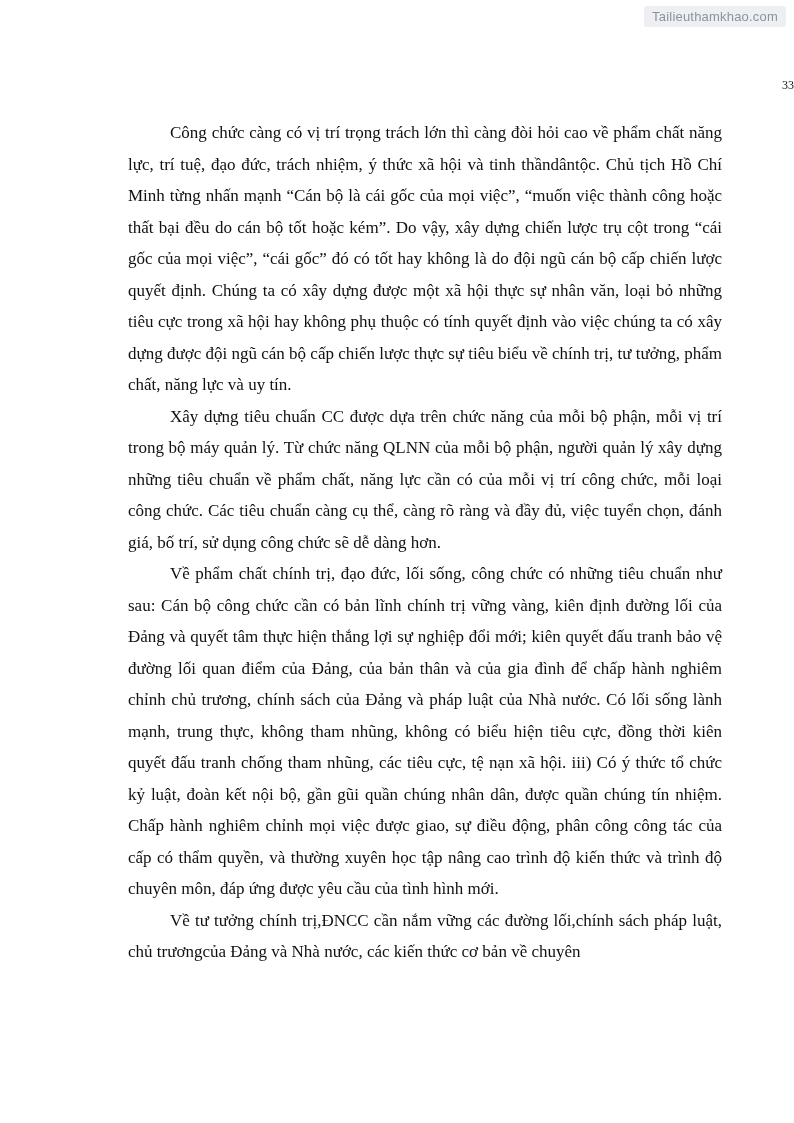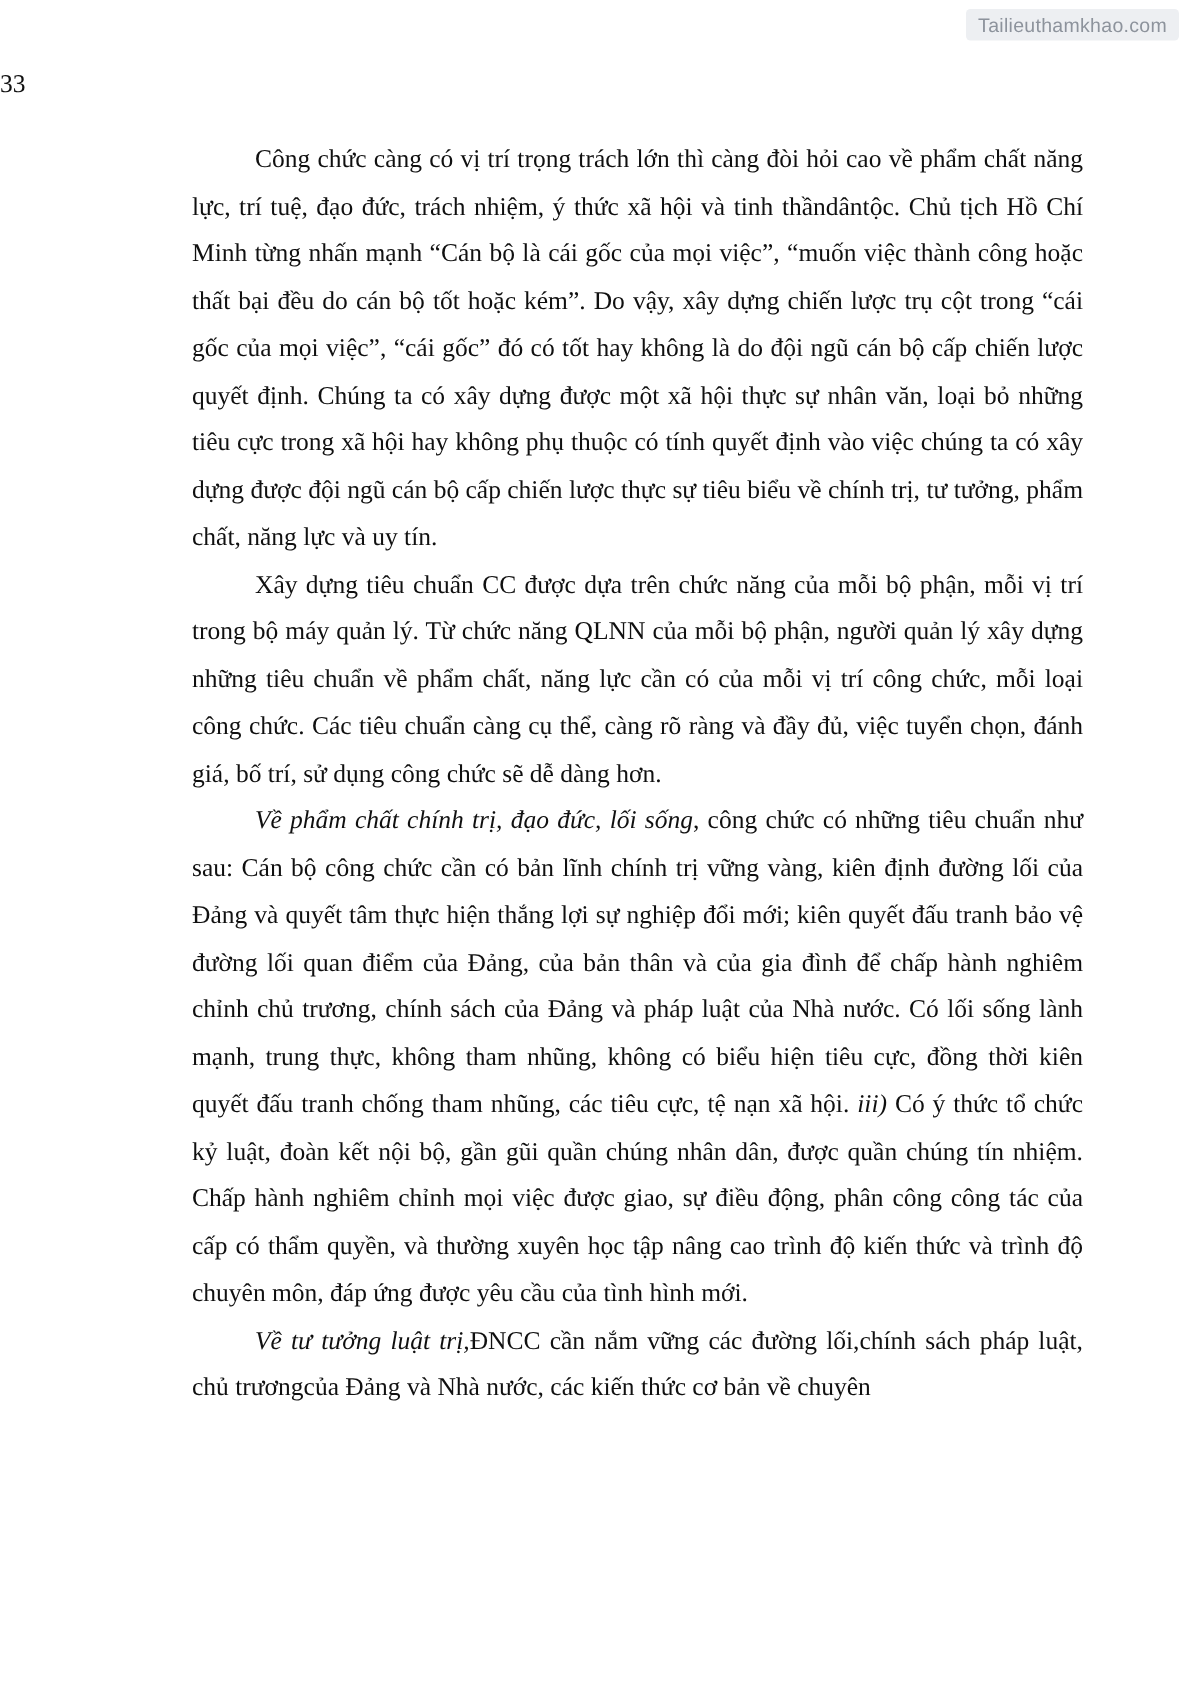--- a/index.html
+++ b/index.html
@@ -23,51 +23,51 @@
     font-family: "Liberation Sans", "DejaVu Sans", sans-serif;
     font-size: 13px;
     color: #8d939c;
     background: #edeff2;
     padding: 3px 8px;
     border-radius: 3px;
     letter-spacing: 0.2px;
   }
   .page-number {
     padding-top: 46px;
-    text-align: left;
-    font-size: 17px;
+    text-align: right;
+    font-size: 12px;
+    margin-top: 32px;
   }
   .content {
     margin: 24px 72px 16px 128px;
     text-align: justify;
     font-size: 17px;
     line-height: 31.5px;
   }
   .content p {
     margin: 0;
     padding: 0;
     text-indent: 42px;
   }
   .italic {
-    font-style: italic;
   }
 </style>
 </head>
 <body>
 
 <div class="page">
 
   <div class="watermark">Tailieuthamkhao.com</div>
 
   <div class="page-number">33</div>
 
   <div class="content">
 
     <p><span>Công chức càng có vị trí trọng trách lớn thì càng đòi hỏi cao về phẩm chất năng lực, trí tuệ, đạo đức, trách nhiệm, ý thức xã hội và tinh thầndântộc. Chủ tịch Hồ Chí Minh từng nhấn mạnh “Cán bộ là cái gốc của mọi việc”, “muốn việc thành công hoặc thất bại đều do cán bộ tốt hoặc kém”. Do vậy, xây dựng chiến lược trụ cột trong “cái gốc của mọi việc”, “cái gốc” đó có tốt hay không là do đội ngũ cán bộ cấp chiến lược quyết định. Chúng ta có xây dựng được một xã hội thực sự nhân văn, loại bỏ những tiêu cực trong xã hội hay không phụ thuộc có tính quyết định vào việc chúng ta có xây dựng được đội ngũ cán bộ cấp chiến lược thực sự tiêu biểu về chính trị, tư tưởng, phẩm chất, năng lực và uy tín.</span></p>
 
     <p><span>Xây dựng tiêu chuẩn CC được dựa trên chức năng của mỗi bộ phận, mỗi vị trí trong bộ máy quản lý. Từ chức năng QLNN của mỗi bộ phận, người quản lý xây dựng những tiêu chuẩn về phẩm chất, năng lực cần có của mỗi vị trí công chức, mỗi loại công chức. Các tiêu chuẩn càng cụ thể, càng rõ ràng và đầy đủ, việc tuyển chọn, đánh giá, bố trí, sử dụng công chức sẽ dễ dàng hơn.</span></p>
 
     <p><span class="italic">Về phẩm chất chính trị, đạo đức, lối sống</span><span>, công chức có những tiêu chuẩn như sau: Cán bộ công chức cần có bản lĩnh chính trị vững vàng, kiên định đường lối của Đảng và quyết tâm thực hiện thắng lợi sự nghiệp đổi mới; kiên quyết đấu tranh bảo vệ đường lối quan điểm của Đảng, của bản thân và của gia đình để chấp hành nghiêm chỉnh chủ trương, chính sách của Đảng và pháp luật của Nhà nước. Có lối sống lành mạnh, trung thực, không tham nhũng, không có biểu hiện tiêu cực, đồng thời kiên quyết đấu tranh chống tham nhũng, các tiêu cực, tệ nạn xã hội. </span><span class="italic">iii)</span><span> Có ý thức tổ chức kỷ luật, đoàn kết nội bộ, gần gũi quần chúng nhân dân, được quần chúng tín nhiệm. Chấp hành nghiêm chỉnh mọi việc được giao, sự điều động, phân công công tác của cấp có thẩm quyền, và thường xuyên học tập nâng cao trình độ kiến thức và trình độ chuyên môn, đáp ứng được yêu cầu của tình hình mới.</span></p>
 
-    <p><span class="italic">Về tư tưởng luật trị,</span><span>ĐNCC cần nắm vững các đường lối,chính sách pháp luật, chủ trươngcủa Đảng và Nhà nước, các kiến thức cơ bản về chuyên</span></p>
+    <p><span class="italic">Về tư tưởng chính trị,</span><span>ĐNCC cần nắm vững các đường lối,chính sách pháp luật, chủ trươngcủa Đảng và Nhà nước, các kiến thức cơ bản về chuyên</span></p>
 
   </div>
 </div>
 
 </body></html>

